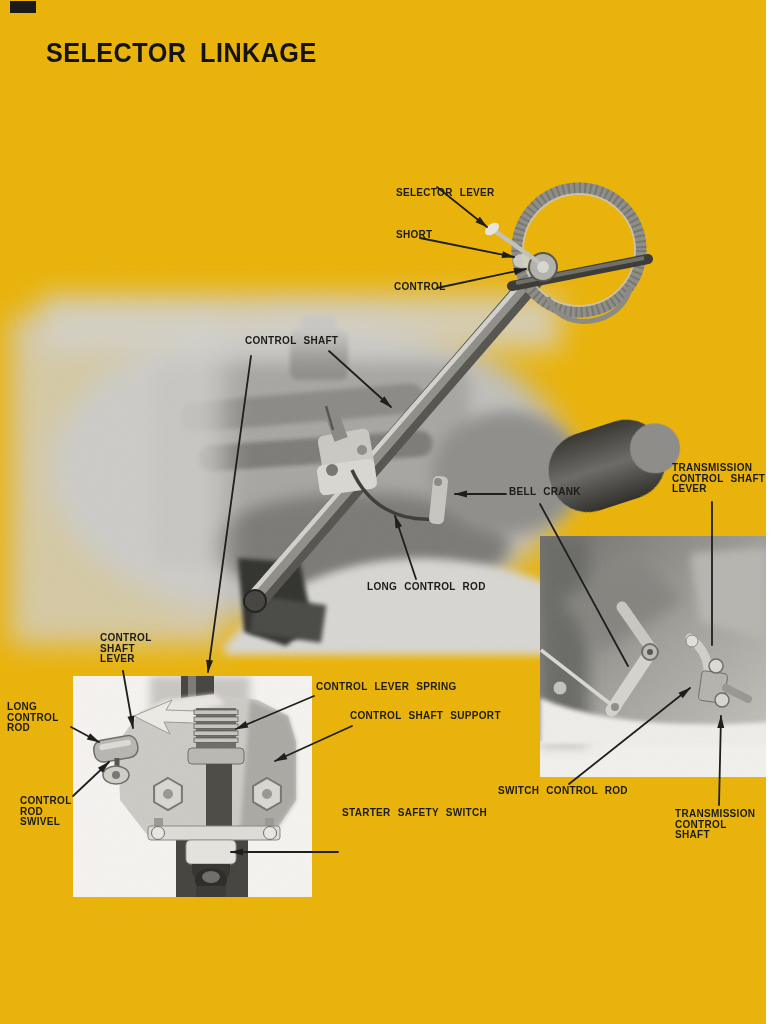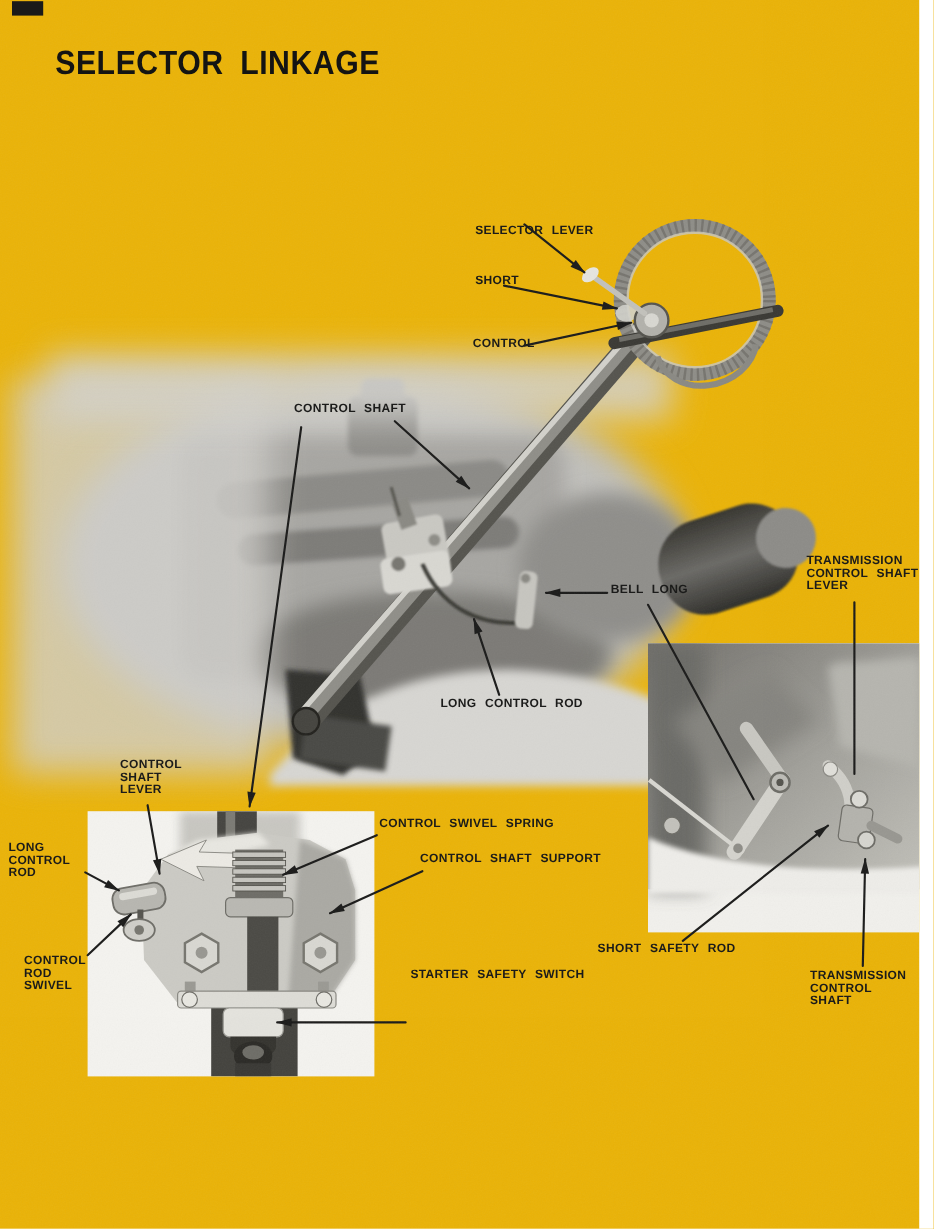--- a/index.html
+++ b/index.html
@@ -254,34 +254,34 @@
   </svg>
 
   <div class="printmark"></div>
 
   <div class="title">SELECTOR LINKAGE</div>
 
   <div class="lbl" style="left:396px;top:188px">SELECTOR LEVER</div>
   <div class="lbl" style="left:396px;top:230px">SHORT</div>
   <div class="lbl" style="left:394px;top:282px">CONTROL</div>
   <div class="lbl" style="left:245px;top:336px">CONTROL SHAFT</div>
-  <div class="lbl" style="left:509px;top:487px">BELL LONG</div>
+  <div class="lbl" style="left:509px;top:487px">BELL CRANK</div>
   <div class="lbl" style="left:367px;top:582px">LONG CONTROL ROD</div>
   <div class="lbl" style="left:672px;top:463px">TRANSMISSION
 CONTROL SHAFT
 LEVER</div>
-  <div class="lbl" style="left:498px;top:786px">SHORT SAFETY ROD</div>
+  <div class="lbl" style="left:498px;top:786px">SWITCH CONTROL ROD</div>
   <div class="lbl" style="left:675px;top:809px">TRANSMISSION
 CONTROL SHAFT</div>
   <div class="lbl" style="left:100px;top:633px">CONTROL
 SHAFT
 LEVER</div>
   <div class="lbl" style="left:7px;top:702px">LONG
 CONTROL
 ROD</div>
   <div class="lbl" style="left:20px;top:796px">CONTROL
 ROD
 SWIVEL</div>
-  <div class="lbl" style="left:316px;top:682px">CONTROL SWIVEL SPRING</div>
+  <div class="lbl" style="left:316px;top:682px">CONTROL LEVER SPRING</div>
   <div class="lbl" style="left:350px;top:711px">CONTROL SHAFT SUPPORT</div>
   <div class="lbl" style="left:342px;top:808px">STARTER SAFETY SWITCH</div>
 
 </div>
 
 </body></html>

